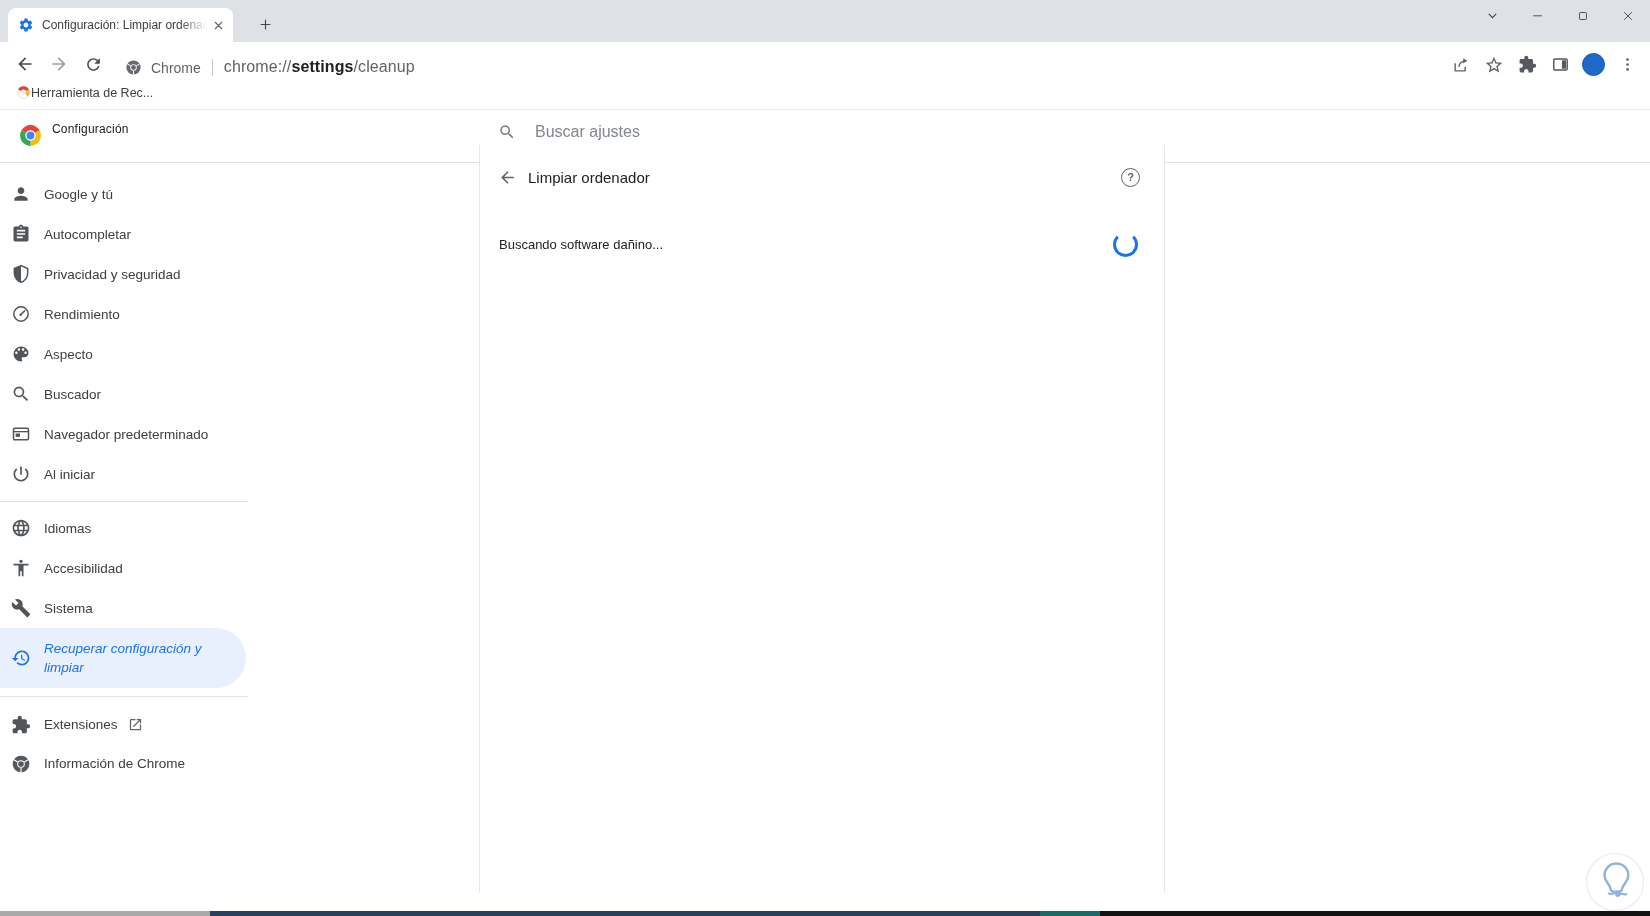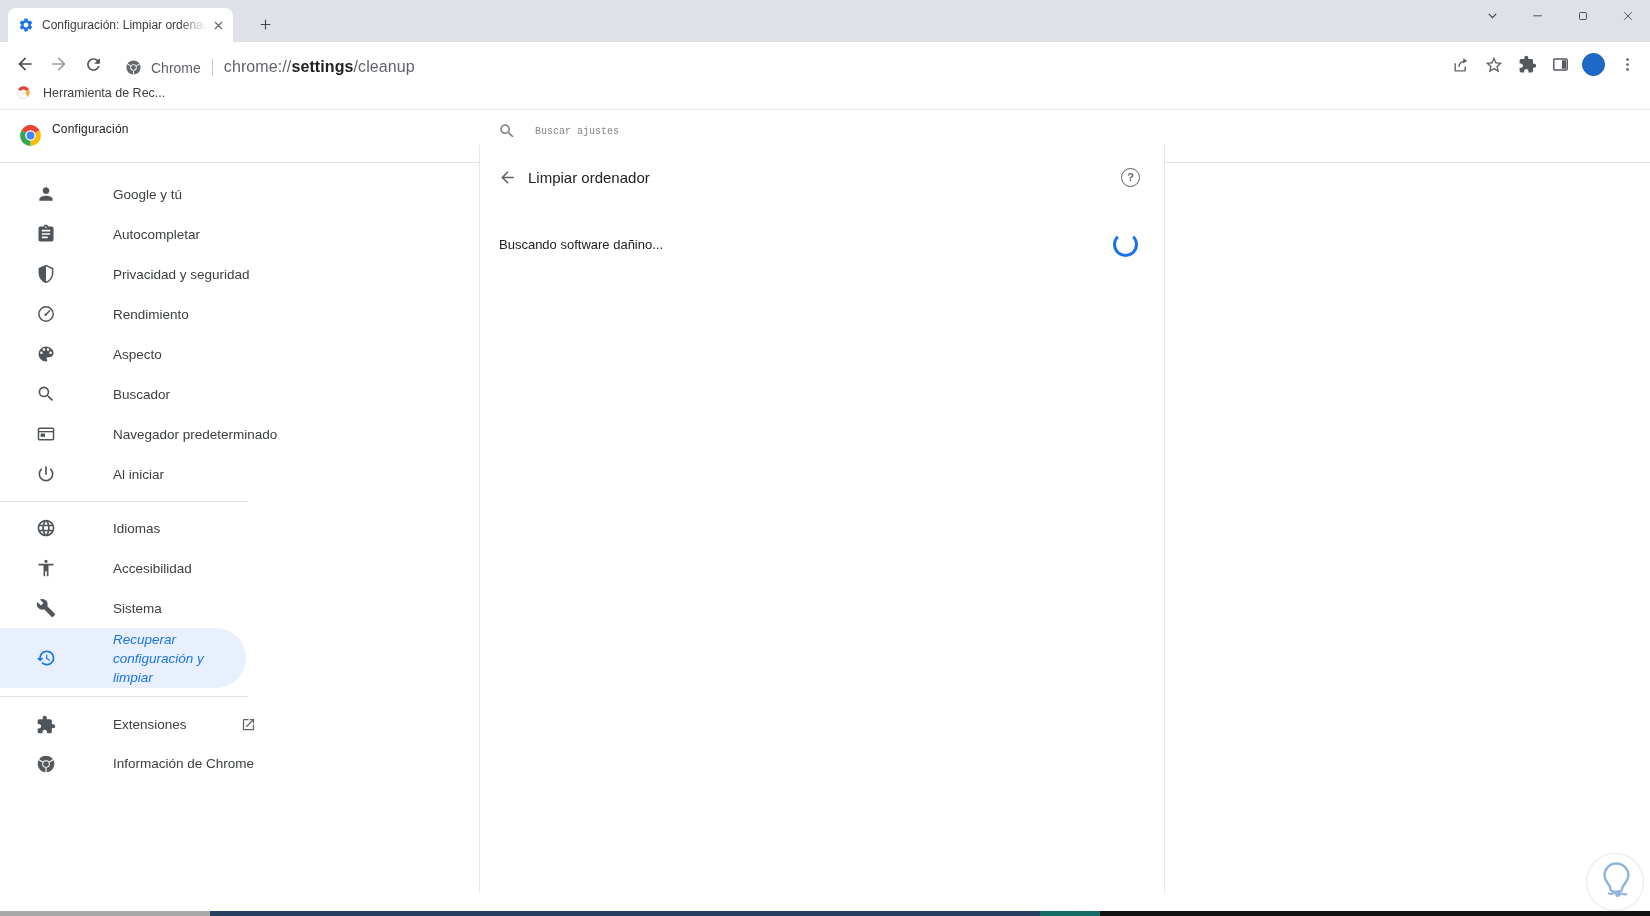--- a/index.html
+++ b/index.html
@@ -25,33 +25,33 @@
   .omni-product{margin-left:9px;font-size:14px;color:#5f6368;}
   .omni-sep{width:1px;height:17px;background:#c4c7cc;margin:0 11px;}
   .omni-url{font-size:16px;color:#5f6368;letter-spacing:.1px;}
   .omni-url .host{color:#202124;font-weight:600;}
   .toolbar-right{margin-left:auto;display:flex;align-items:center;gap:11px;padding-right:12px;}
   .tbicon{width:22px;height:22px;display:flex;align-items:center;justify-content:center;}
   .avatar{width:23px;height:23px;border-radius:50%;background:#1e69c8;border:1px solid #1a5cb0;box-sizing:border-box;}
   
   .bookmarks{position:absolute;top:76px;left:0;right:0;height:34px;border-bottom:1px solid #e7e9eb;
        display:flex;align-items:center;padding-left:16px;box-sizing:border-box;background:#fff;}
-  .bookmark{display:flex;align-items:center;gap:12px;}
+  .bookmark{display:flex;align-items:center;gap:0;}
   .bookmark-label{font-size:12.5px;color:#3c4043;}
   
   .setheader{position:absolute;top:110px;left:0;right:0;height:52px;background:#fff;border-bottom:1px solid #e0e2e6;}
   .setlogo{position:absolute;left:18px;top:13px;}
   .settitle{position:absolute;left:52px;top:12px;font-size:12px;color:#202124;font-weight:500;letter-spacing:.2px;}
   .setsearch{position:absolute;left:498px;top:12px;display:flex;align-items:center;gap:17px;}
-  .setsearch input{border:none;outline:none;font-size:10px;color:#202124;width:260px;background:transparent;
-       font-family:Liberation Mono, monospace;}
+  .setsearch input{border:none;outline:none;font-size:16px;color:#202124;width:260px;background:transparent;
+       font-family:Liberation Sans, sans-serif;}
   .setsearch input::placeholder{color:#80868b;}
   
   .nav{position:absolute;left:0;top:174px;width:250px;}
-  .nav-item{height:40px;width:246px;display:flex;align-items:center;padding-left:36px;box-sizing:border-box;cursor:pointer;gap:44px;}
+  .nav-item{height:40px;width:246px;display:flex;align-items:center;padding-left:11px;box-sizing:border-box;cursor:pointer;}
   .nav-item.short{height:39px;}
   .nav-icon{width:20px;height:20px;flex:0 0 20px;}
   .nav-label{margin-left:13px;font-size:13.5px;font-weight:500;color:#3c4043;white-space:nowrap;}
   .nav-item.selected{height:60px;background:#e8f0fe;border-radius:0 30px 30px 0;}
   .nav-item.selected .nav-label{color:#1a73e8;white-space:normal;width:180px;line-height:19px;font-style:italic;}
   .nav-hr{height:1px;background:#e0e2e5;width:248px;margin:6.5px 0;}
   .nav-hr.second{margin:8px 0;}
   .ext-link{margin-left:10px;}
   
   .card{position:absolute;left:479px;top:145px;width:686px;height:748px;box-sizing:border-box;

